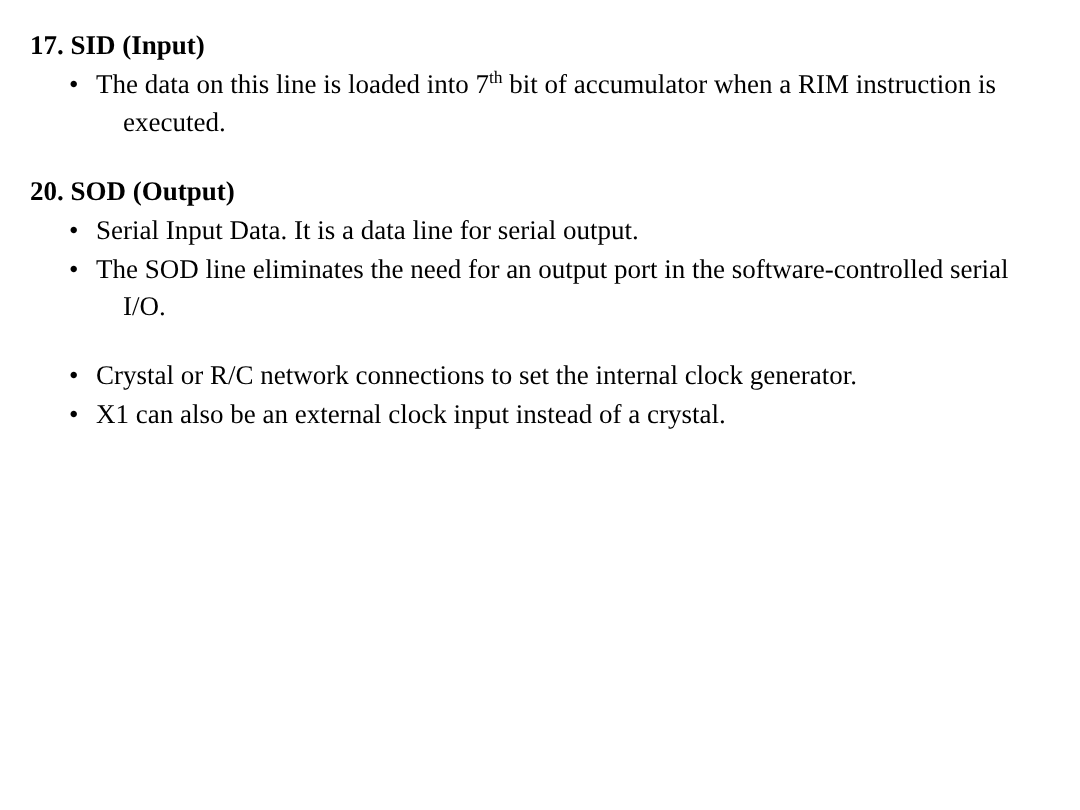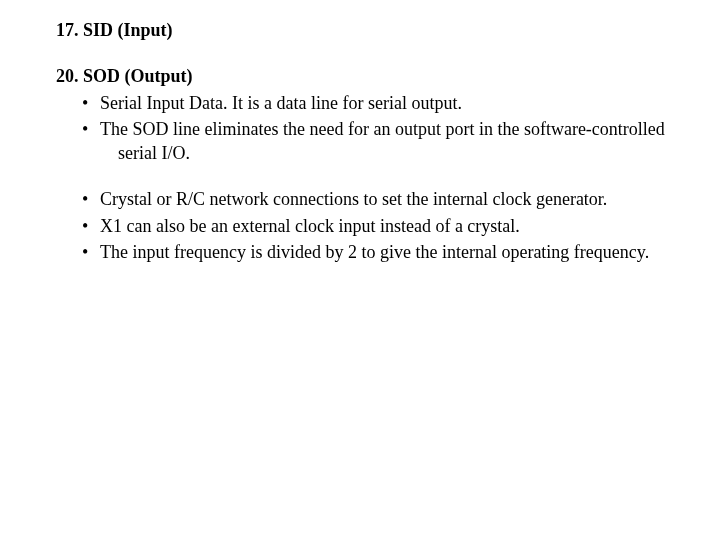--- a/index.html
+++ b/index.html
@@ -8,21 +8,20 @@
     width: 720px;
     height: 540px;
     background: #fff;
     font-family: "Times New Roman", Times, serif;
     color: #000;
   }
   .page {
     padding: 18px 20px 18px 18px;
     font-size: 18px;
     line-height: 1.35;
-    margin-left: 36px;
   }
   .section {
     margin-bottom: 22px;
   }
   .section:last-child { margin-bottom: 0; }
   .heading {
     font-weight: 700;
     margin-left: 2px;
   }
   .bullets {
@@ -52,32 +51,32 @@
   }
 </style>
 </head>
 <body>
 
 <div class="page">
 
   <div class="section">
     <div class="heading">17.  SID (Input)</div>
     <ul class="bullets">
+      <li><span>The data on this line is loaded into 7</span><sup>th</sup><span> bit of accumulator when a RIM instruction is executed.</span></li>
     </ul>
   </div>
 
   <div class="section">
     <div class="heading">20.  SOD (Output)</div>
     <ul class="bullets">
       <li><span>Serial Input Data. It is a data line for serial output.</span></li>
       <li><span>The SOD line eliminates the need for an output port in the software-controlled serial I/O.</span></li>
     </ul>
   </div>
 
   <div class="section">
     <ul class="bullets">
       <li><span>Crystal or R/C network connections to set the internal clock generator.</span></li>
       <li><span>X1 can also be an external clock input instead of a crystal.</span></li>
-      <li><span>The input frequency is divided by 2 to give the internal operating frequency.</span></li>
     </ul>
   </div>
 
 </div>
 
 </body></html>

